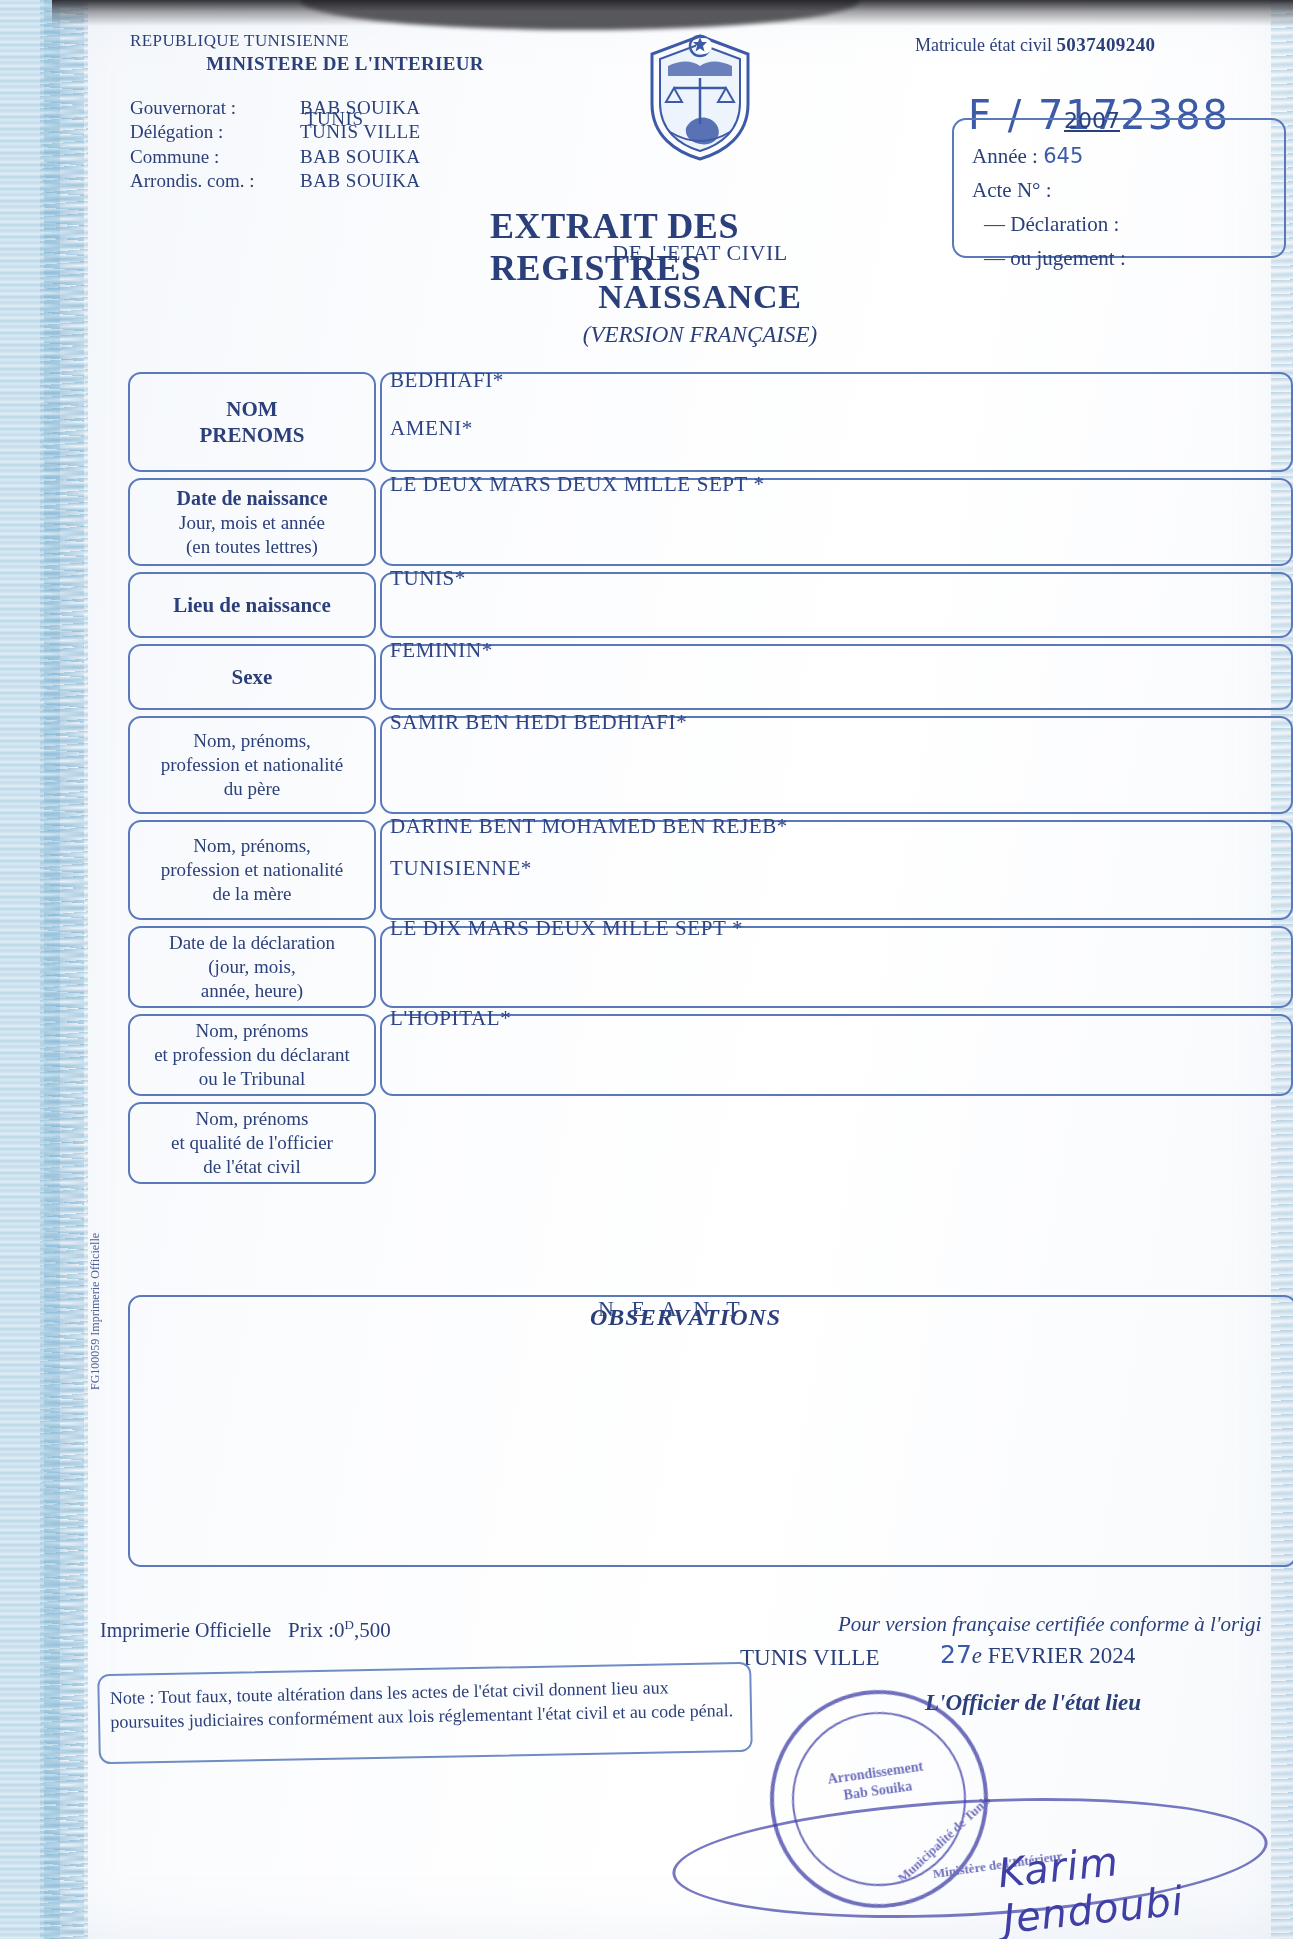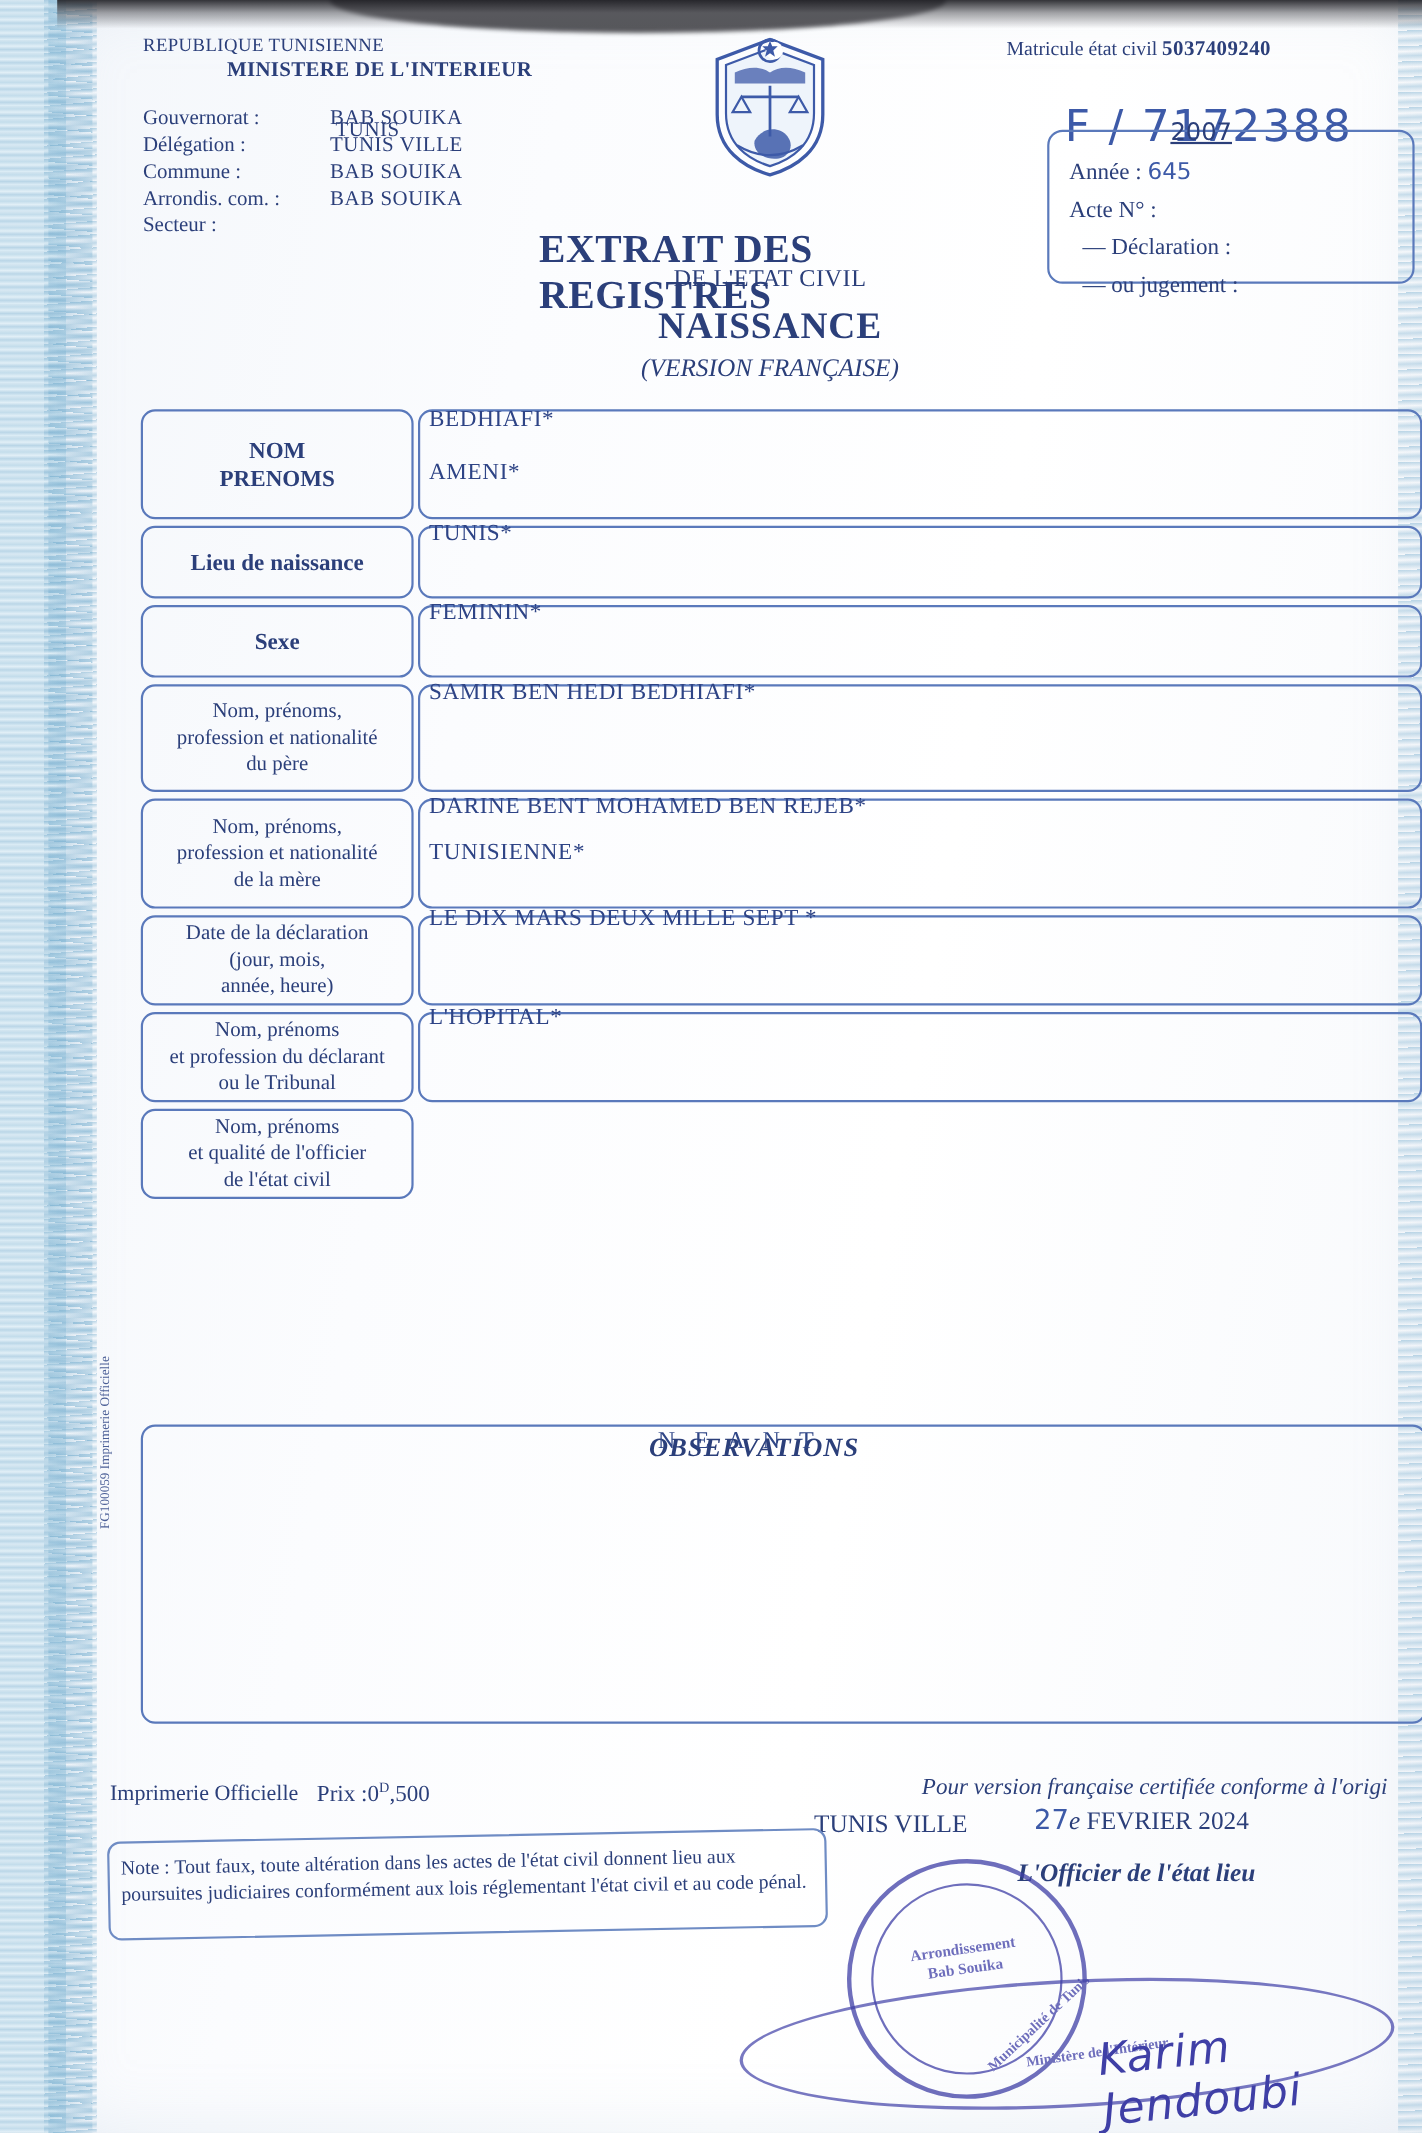--- a/index.html
+++ b/index.html
@@ -264,24 +264,20 @@
         <div class="hdr-lbl">Délégation :</div>
         <div class="hdr-val">TUNIS VILLE</div>
       </div>
       <div class="hdr-row">
         <div class="hdr-lbl">Commune :</div>
         <div class="hdr-val">BAB SOUIKA</div>
       </div>
       <div class="hdr-row">
         <div class="hdr-lbl">Arrondis. com. :</div>
         <div class="hdr-val">BAB SOUIKA</div>
-      </div>
-      <div class="hdr-row">
-        <div class="hdr-lbl">Secteur :</div>
-        <div class="hdr-val"></div>
       </div>
     </div>
   </div>
   <div class="hdr-tunis-first">TUNIS</div>
 
   <div class="emblem">
     <svg viewBox="0 0 120 130" width="120" height="130">
       <path d="M60 4 L108 22 L108 72 C108 104 84 120 60 127 C36 120 12 104 12 72 L12 22 Z" fill="none" stroke="#3d5aa8" stroke-width="3"></path>
       <path d="M60 12 L100 27 L100 71 C100 99 80 113 60 119 C40 113 20 99 20 71 L20 27 Z" fill="#eef4fb" stroke="#3d5aa8" stroke-width="2"></path>
       <circle cx="60" cy="14" r="10" fill="none" stroke="#3d5aa8" stroke-width="2.5"></circle>
@@ -330,20 +326,32 @@
           <div>NOM</div>
           <div>PRENOMS</div>
         </div>
       </div>
       <div class="val-box" style="height:100px;">
         <div class="vtext" style="top:-6px;">BEDHIAFI*</div>
         <div class="vtext" style="top:42px;">AMENI*</div>
       </div>
     </div>
 
+    <div class="row" style="height:88px;">
+      <div class="lbl-box" style="height:88px;">
+        <div>
+          <div style="font-weight:bold;font-size:20px;">Date de naissance</div>
+          <div>Jour, mois et année</div>
+          <div>(en toutes lettres)</div>
+        </div>
+      </div>
+      <div class="val-box" style="height:88px;">
+        <div class="vtext" style="top:-8px;">LE DEUX MARS  DEUX MILLE SEPT *</div>
+      </div>
+    </div>
 
     <div class="row" style="height:66px;">
       <div class="lbl-box bold" style="height:66px;">
         <div>Lieu de naissance</div>
       </div>
       <div class="val-box" style="height:66px;padding-left:46px;">
         <div class="vtext" style="top:-8px;">TUNIS*</div>
       </div>
     </div>
 

